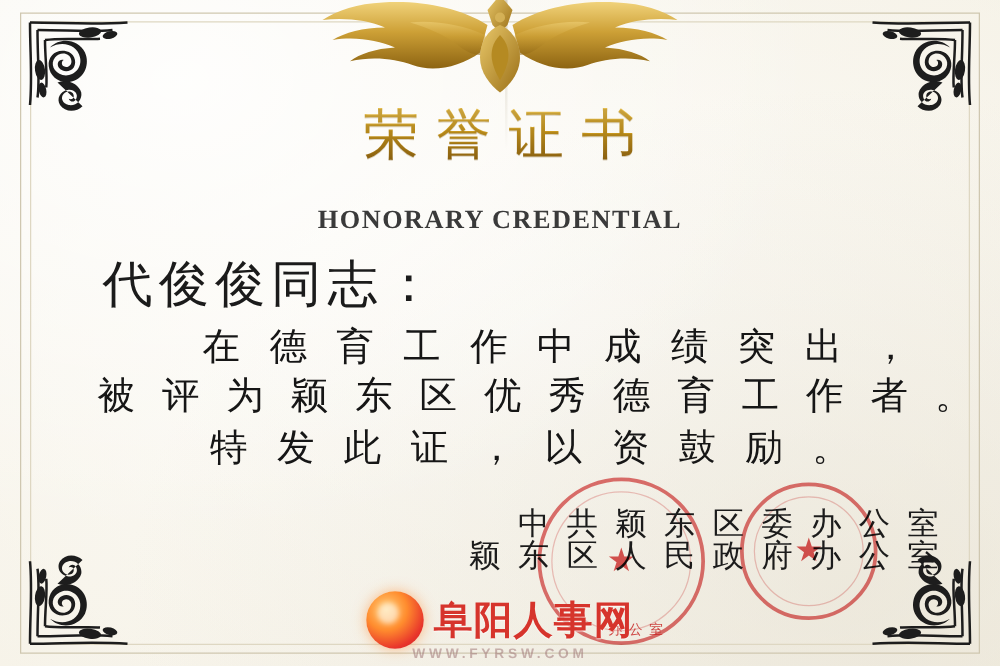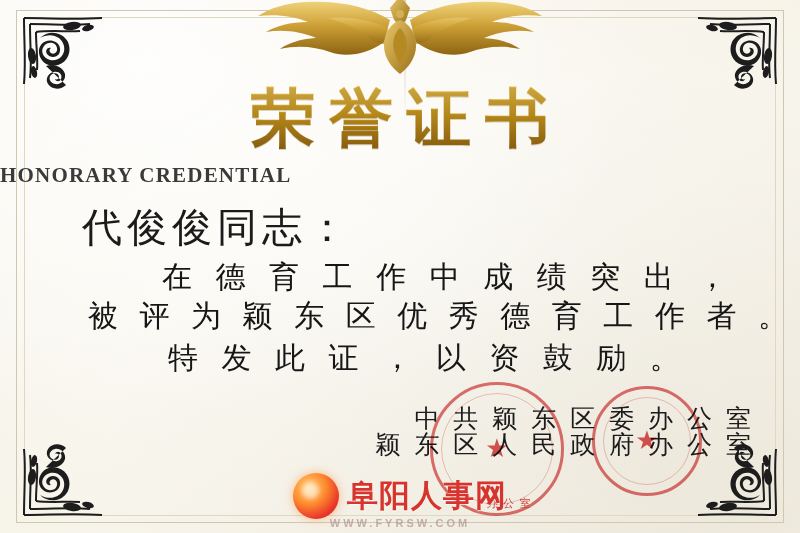--- a/index.html
+++ b/index.html
@@ -68,38 +68,38 @@
   .emblem svg { display: block; width: 100%; height: 100%; }
 
   
   .title-zh {
     position: absolute;
     top: 86px;
     left: 0;
     width: 100%;
     text-align: center;
     font-family: "DejaVu Serif", "Liberation Serif", serif;
-    font-size: 64px;
-    font-weight: bold;
+    font-size: 44px;
+    font-weight: normal;
     letter-spacing: 14px;
     text-indent: 14px;
     line-height: 1;
     color: #b8860b;
     background: linear-gradient(180deg, #e8c254 0%, #c8981f 45%, #8a5f10 100%);
     -webkit-background-clip: text;
     background-clip: text;
     -webkit-text-fill-color: transparent;
     text-shadow: 0 1px 0 rgba(120,85,10,0.25);
   }
   .title-en {
     position: absolute;
     top: 163px;
     left: 0;
     width: 100%;
-    text-align: left;
+    text-align: center;
     font-family: "Liberation Serif", serif;
     font-size: 21px;
     font-weight: bold;
     letter-spacing: 1.2px;
     color: #3a3a3a;
   }
 
   
   .salutation {
     position: absolute;
@@ -113,21 +113,21 @@
   .para {
     position: absolute;
     left: 72px;
     width: 680px;
     font-family: "DejaVu Sans", "Liberation Sans", sans-serif;
     font-size: 30px;
     color: #161616;
     white-space: nowrap;
   }
   .para.l1 { top: 257px; left: 162px; letter-spacing: 7px; }
-  .para.l2 { top: 296px; left: 78px;  letter-spacing: 6px; margin-left: 10px; }
+  .para.l2 { top: 296px; left: 78px;  letter-spacing: 6px; }
   .para.l3 { top: 338px; left: 168px; letter-spacing: 7px; }
 
   
   .sig {
     position: absolute;
     right: 46px;
     font-family: "DejaVu Sans", "Liberation Sans", sans-serif;
     font-size: 25px;
     color: #1b1b1b;
     letter-spacing: 3px;

